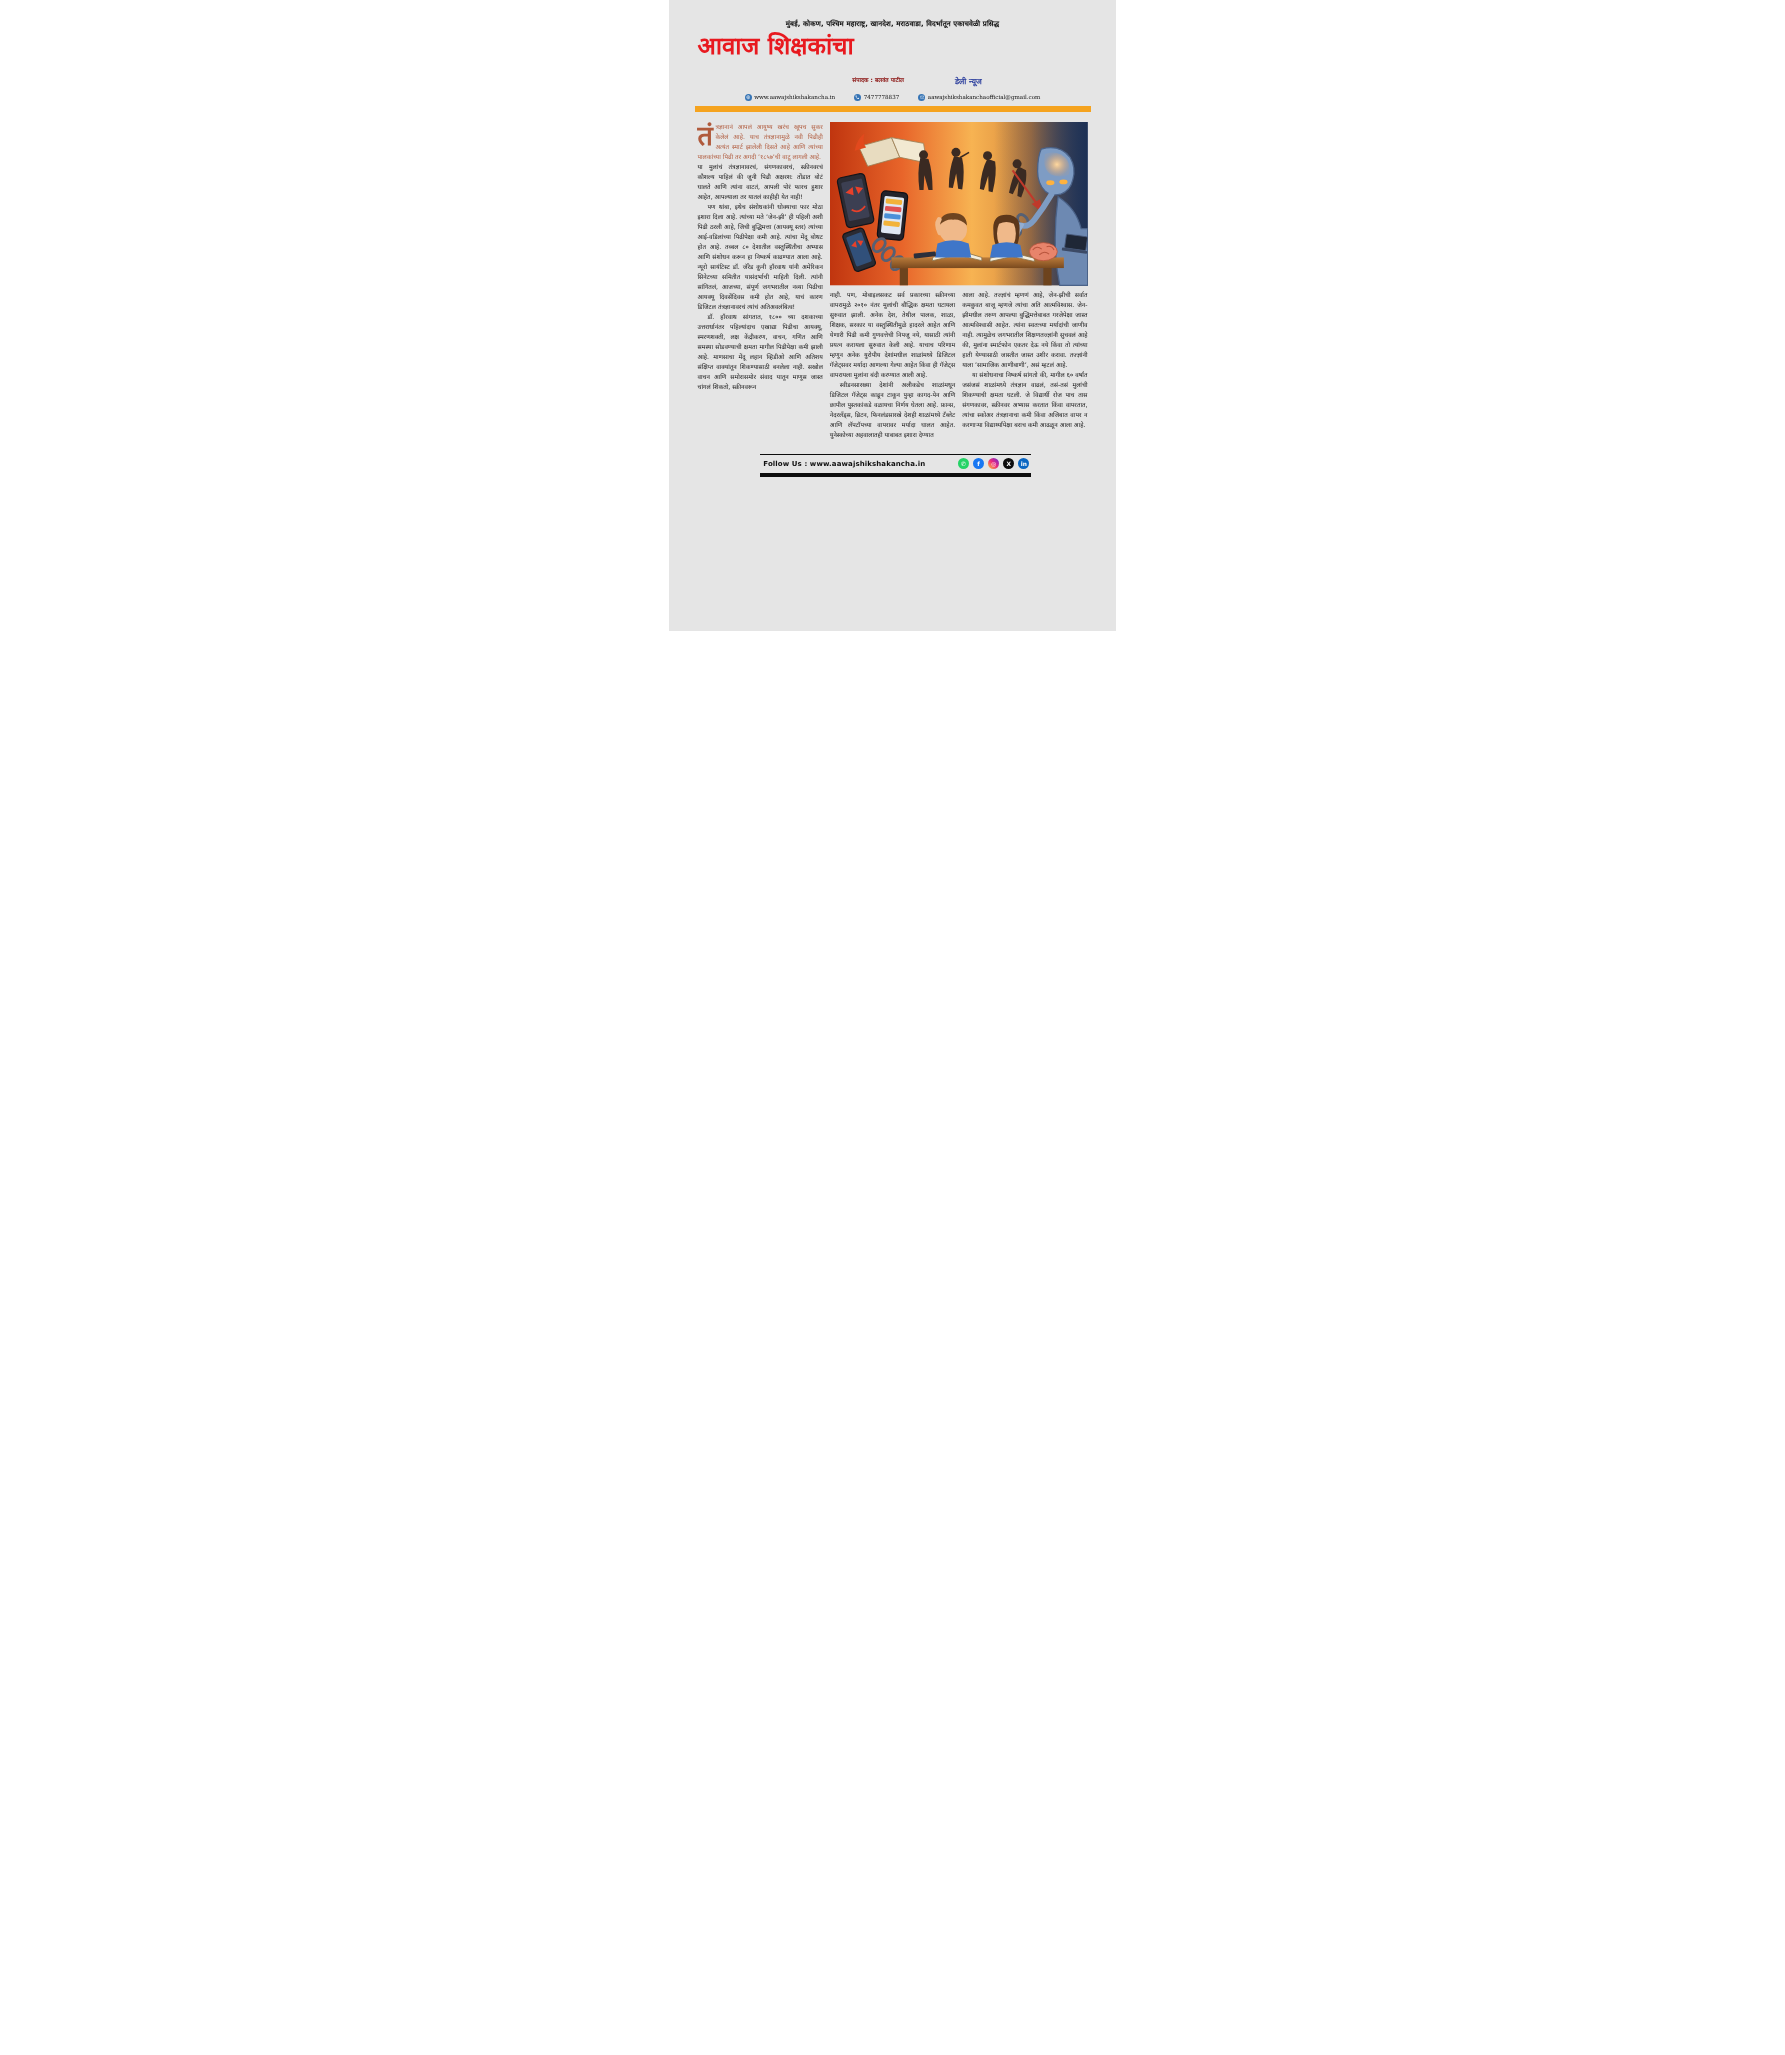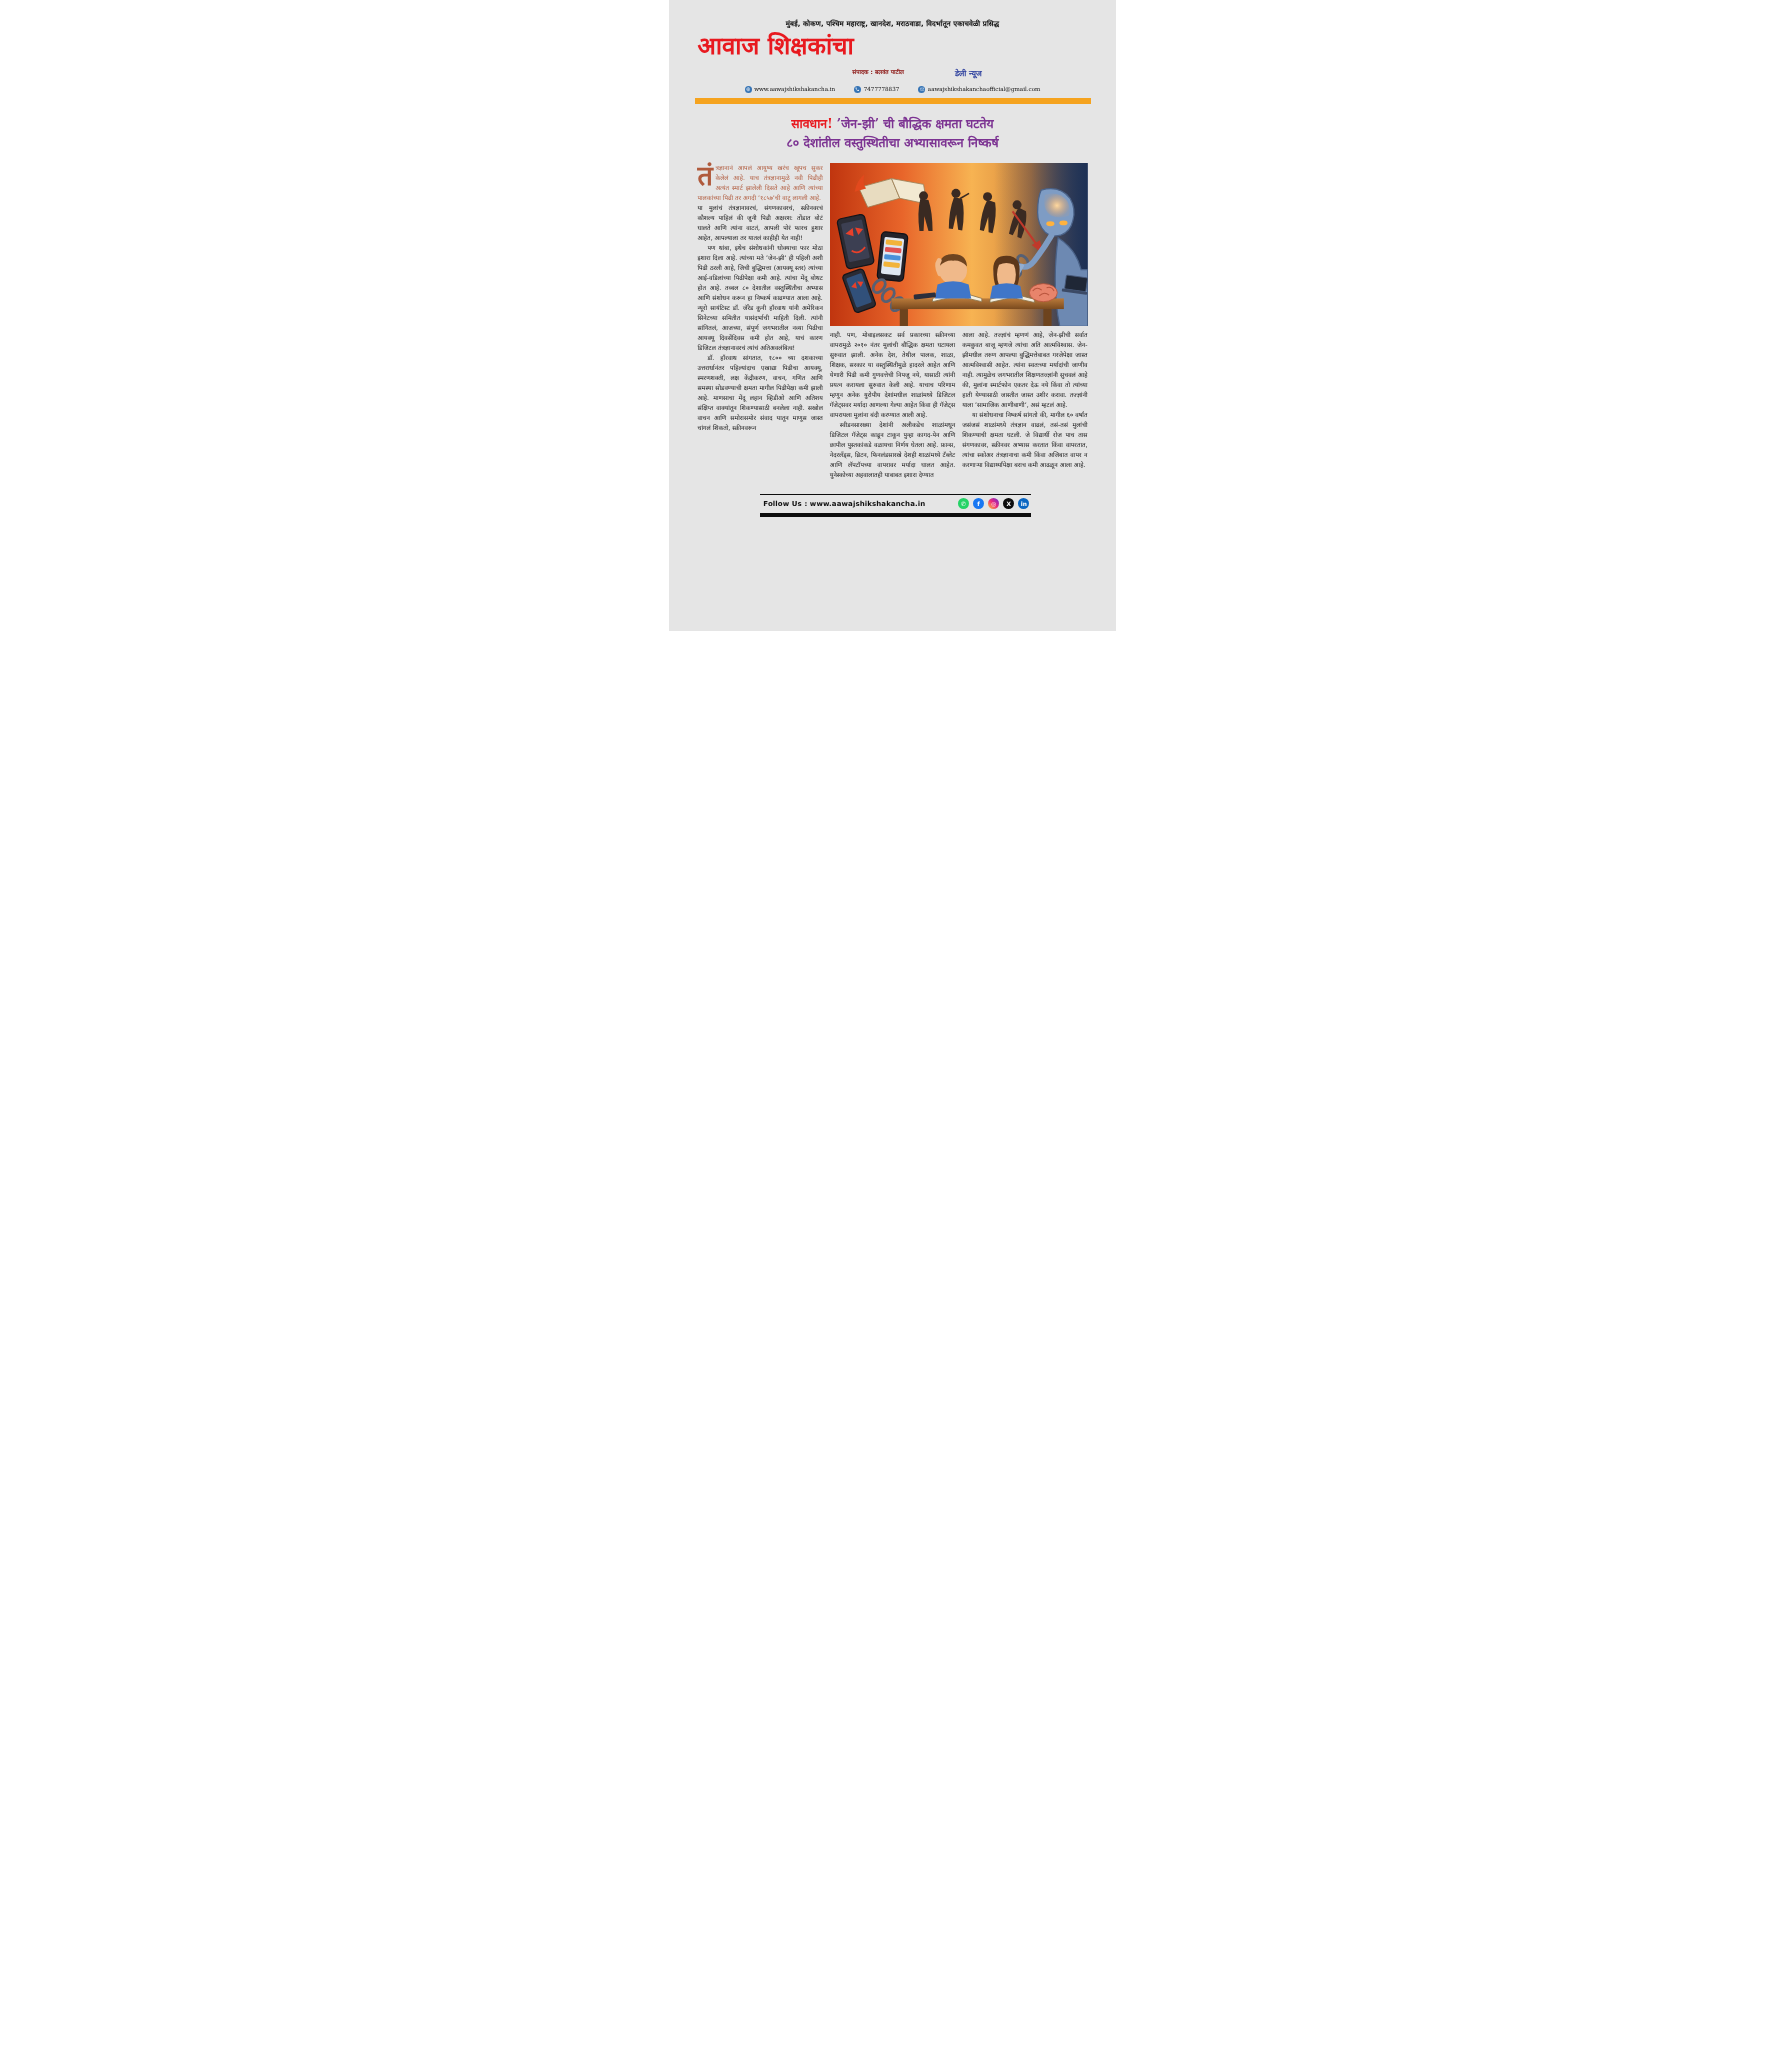--- a/index.html
+++ b/index.html
@@ -4,21 +4,21 @@
 <style>
   * { margin:0; padding:0; box-sizing:border-box; }
   html,body { background:#ffffff; }
   body { font-family:"DejaVu Sans", sans-serif; color:#111; }
   .page { width:447px; min-height:631px; margin:0 auto; background:#e5e5e5; position:relative; padding:19px 0 8.2px 0; }
   .content { width:390px; margin:0 auto; }
 
   
   .tagline { text-align:center; font-weight:bold; font-size:7px; color:#0d0d0d; letter-spacing:0.1px; }
   .masthead { text-align:left; font-size:24px; line-height:1.2; font-weight:bold; color:#e8191f; margin-top:4.1px; font-family:"DejaVu Serif", serif; }
-  .subhead-row { position:relative; height:12.3px; margin-top:7px;text-align:center; }
+  .subhead-row { position:relative; height:12.3px; margin-top:15px;text-align:center; }
   .editor { position:absolute; left:50%; transform:translateX(-78%); font-size:5.8px; font-weight:bold; color:#8b1412; }
   .edition { position:absolute; left:66%; font-size:7.8px; font-weight:bold; color:#2b3e9d; }
   .contact-row { display:flex; justify-content:center; gap:19px; align-items:center; margin-top:5.8px; font-size:5.6px; font-family:"DejaVu Serif", serif; }
   .contact-item { display:flex; align-items:center; gap:2.5px; }
   .cicon { width:7px; height:7px; border-radius:50%; background:#3674b5; color:#fff; display:inline-flex; align-items:center; justify-content:center; flex:0 0 auto; }
   .cicon svg { width:4.5px; height:4.5px; display:block; }
   .orange-bar { height:5.8px; background:#f5a31f; margin-top:5px; width:396px; margin-left:auto; margin-right:auto; }
 
   
   .headline { text-align:center; margin-top:10px; font-weight:bold; font-size:12.3px; line-height:1.55; font-family:"DejaVu Serif", serif; }
@@ -85,27 +85,20 @@
               <path d="M3 7l9 6 9-6"></path>
             </svg>
         </span>
         <span>aawajshikshakanchaofficial@gmail.com</span>
       </span>
     </div>
   </header>
 
   <div class="orange-bar"></div>
 
-  <section class="headline">
-    <div>
-      <span class="hl-alert">सावधान!</span>
-      <span class="hl-main">’जेन-झी’ ची बौद्धिक क्षमता घटतेय</span>
-    </div>
-    <div class="hl-line2">८० देशांतील वस्तुस्थितीचा अभ्यासावरून निष्कर्ष</div>
-  </section>
 
   <main class="cols">
 
     <div class="bodycol col1">
       <p class="lead"><span class="dropcap">तं</span><span>त्रज्ञानानं आपलं आयुष्य खरंच खूपच सुकर केलेलं आहे. याच तंत्रज्ञानामुळे नवी पिढीही अत्यंत स्मार्ट झालेली दिसते आहे आणि त्यांच्या पालकांच्या पिढी तर अगदी ’१८५७’ची वाटू लागली आहे.</span></p>
       <div>
           <p>या मुलांचं तंत्रज्ञानावरचं, संगणकावरचं, स्क्रीनवरचं कौशल्य पाहिलं की जुनी पिढी अक्षरश: तोंडात बोटं घालते आणि त्यांना वाटतं, आपली पोरं फारच हुशार आहेत, आपल्याला तर यातलं काहीही येत नाही!</p>
           <p>पण थांबा, इथेच संशोधकांनी धोक्याचा फार मोठा इशारा दिला आहे. त्यांच्या मते ’जेन-झी’ ही पहिली अशी पिढी ठरली आहे, जिची बुद्धिमत्ता (आयक्यू स्तर) त्यांच्या आई-वडिलांच्या पिढीपेक्षा कमी आहे. त्यांचा मेंदू बोथट होत आहे. तब्बल ८० देशातील वस्तुस्थितीचा अभ्यास आणि संशोधन करून हा निष्कर्ष काढण्यात आला आहे. न्यूरो सायंटिस्ट डॉ. जॅरेड कुनी हॉरवाथ यांनी अमेरिकन सिनेटच्या समितीत यासंदर्भाची माहिती दिली. त्यांनी सांगितलं, आजच्या, संपूर्ण जगभरातील नव्या पिढीचा आयक्यू दिवसेंदिवस कमी होत आहे, याचं कारण डिजिटल तंत्रज्ञानावरचं त्यांचं अतिअवलंबित्व!</p>
           <p>डॉ. हॉरवाथ सांगतात, १८०० च्या दशकाच्या उत्तरार्धानंतर पहिल्यांदाच एखाद्या पिढीचा आयक्यू, स्मरणशक्ती, लक्ष केंद्रीकरण, वाचन, गणित आणि समस्या सोडवण्याची क्षमता मागील पिढीपेक्षा कमी झाली आहे. माणसाचा मेंदू लहान व्हिडीओ आणि अतिशय संक्षिप्त वाक्यांतून शिकण्यासाठी बनलेला नाही. सखोल वाचन आणि समोरासमोर संवाद यातून माणूस जास्त चांगलं शिकतो, स्क्रीनवरून</p>
         </div>

